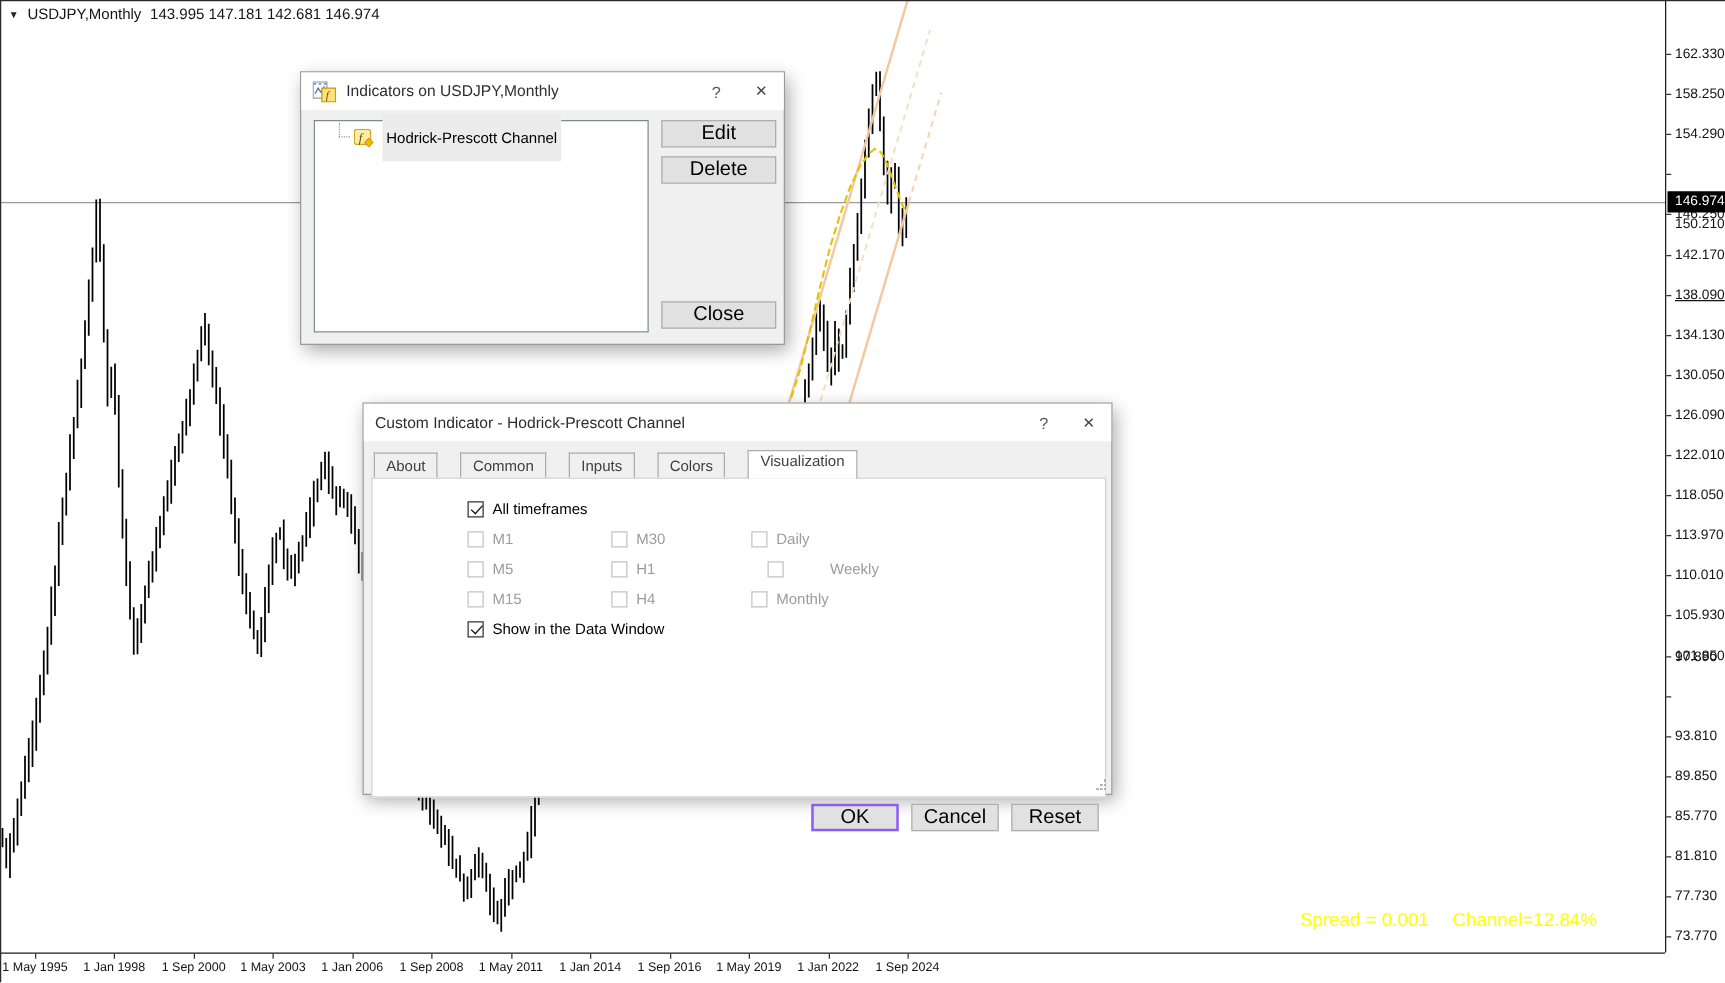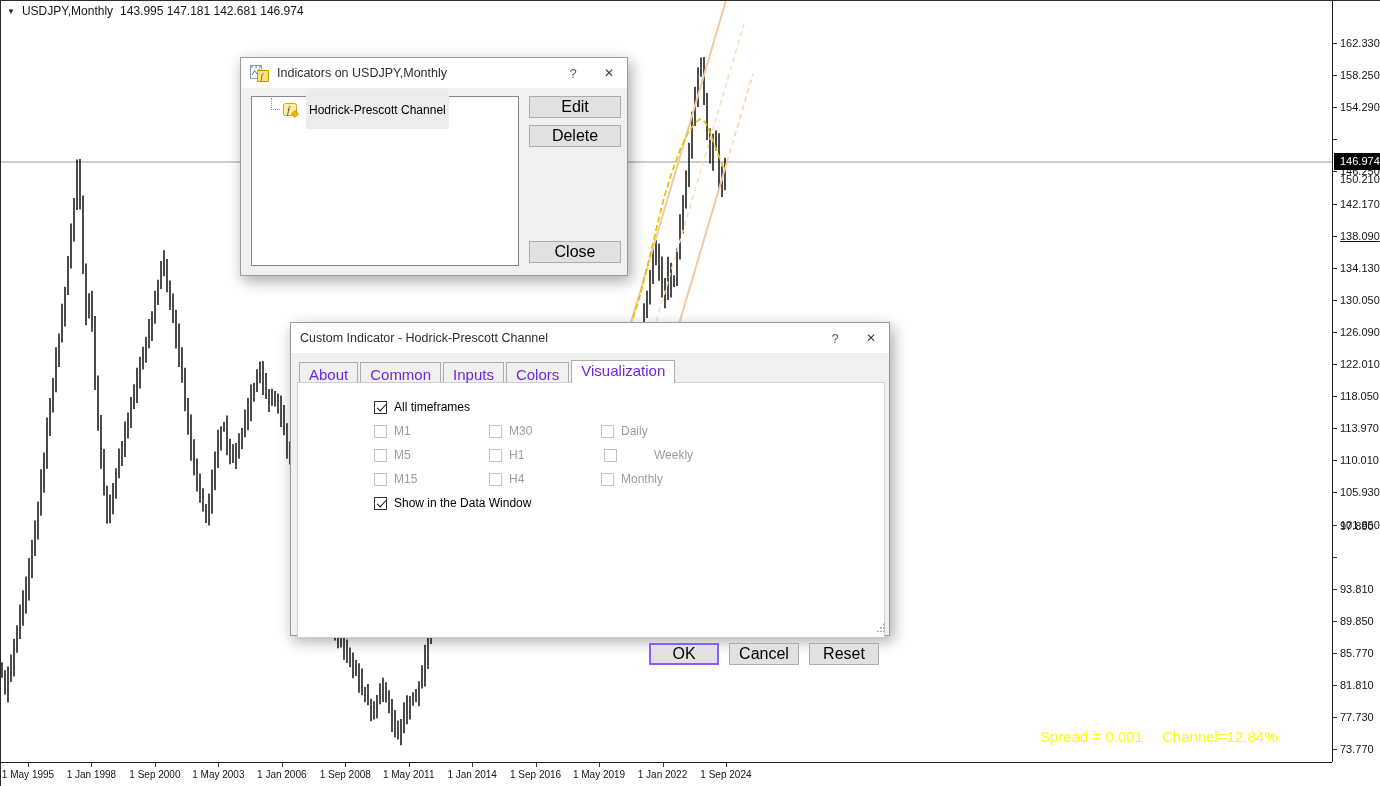--- a/index.html
+++ b/index.html
@@ -45,21 +45,21 @@
   .expand-box { width:9px; height:9px; border:1px solid #8c8c8c; background:#fff; position:relative; margin-left:7px; flex:none; }
   .expand-box::after { content:""; position:absolute; left:1px; top:3px; width:5px; height:1px; background:#444; }
   .hdots { width:7px; border-top:1px dotted #9a9a9a; margin:0 2px; flex:none; }
   .l-connector { width:9px; height:12px; border-left:1px dotted #9a9a9a; border-bottom:1px dotted #9a9a9a; margin:-8px 3px 4px 19px; flex:none; }
   .tree-label { margin-left:6px; white-space:nowrap; }
   .tree-label.selected { background:#ececec; padding:12px 3px; }
 
   
   #custom-dialog { left:290px; top:322px; width:600px; height:314px; }
   .tab-bar { position:absolute; left:8px; top:37px; display:flex; align-items:flex-end; z-index:2; }
-  .tab { padding:3px 9px 3px; font-size:15px; color:#6d28d9; background:#F0F0F0; border:1px solid #ACACAC; border-bottom:none; margin-right:2px; height:20px; }
+  .tab { padding:3px 9px 3px; font-size:12px; color:#404040; background:#F0F0F0; border:1px solid #ACACAC; border-bottom:none; margin-right:18px; height:20px; }
   .tab.active { background:#fff; height:23px; padding-top:1px; margin-bottom:-1px; }
   .tab-panel { position:absolute; left:6px; top:59px; width:588px; height:256px; background:#fff; border:1px solid #D0D0D0; }
 
   .cb-item { position:absolute; display:flex; align-items:center; gap:7px; font-size:12px; color:#000; white-space:nowrap; }
   .cb { width:13px; height:13px; background:#fff; border:1px solid #333; position:relative; flex:none; }
   .cb-item.checked .cb::after { content:""; position:absolute; left:1.5px; top:2.5px; width:8px; height:4px;
       border-left:1.6px solid #111; border-bottom:1.6px solid #111; transform:rotate(-48deg); }
   .cb-item.disabled .cb { border-color:#c3c3c3; }
   .cb-item.disabled { color:#9c9c9c; }
 
@@ -242,21 +242,21 @@
           <span>Daily</span>
         </div>
         <div class="cb-item disabled" style="left: 76px; top: 65px;">
           <span class="cb"></span>
           <span>M5</span>
         </div>
         <div class="cb-item disabled" style="left: 191px; top: 65px;">
           <span class="cb"></span>
           <span>H1</span>
         </div>
-        <div class="cb-item disabled" style="left: 306px; top: 65px; gap: 37px;">
+        <div class="cb-item disabled" style="left: 316px; top: 65px; gap: 37px;">
           <span class="cb"></span>
           <span>Weekly</span>
         </div>
         <div class="cb-item disabled" style="left: 76px; top: 89px;">
           <span class="cb"></span>
           <span>M15</span>
         </div>
         <div class="cb-item disabled" style="left: 191px; top: 89px;">
           <span class="cb"></span>
           <span>H4</span>

